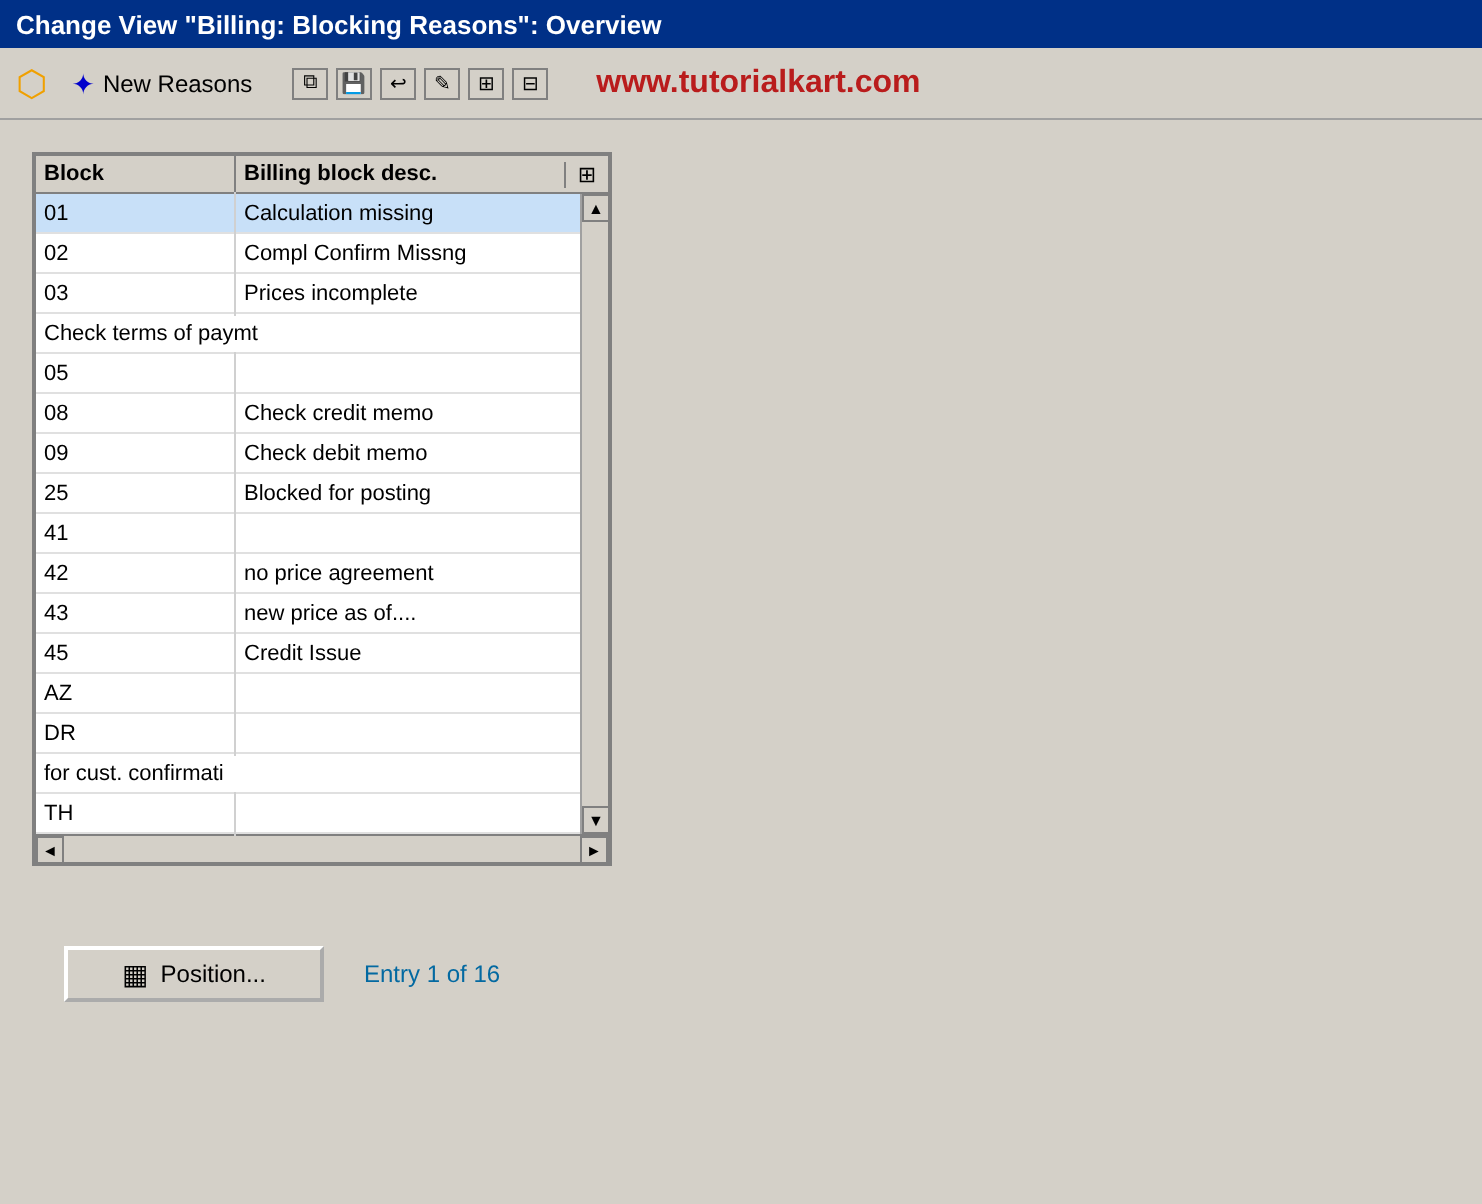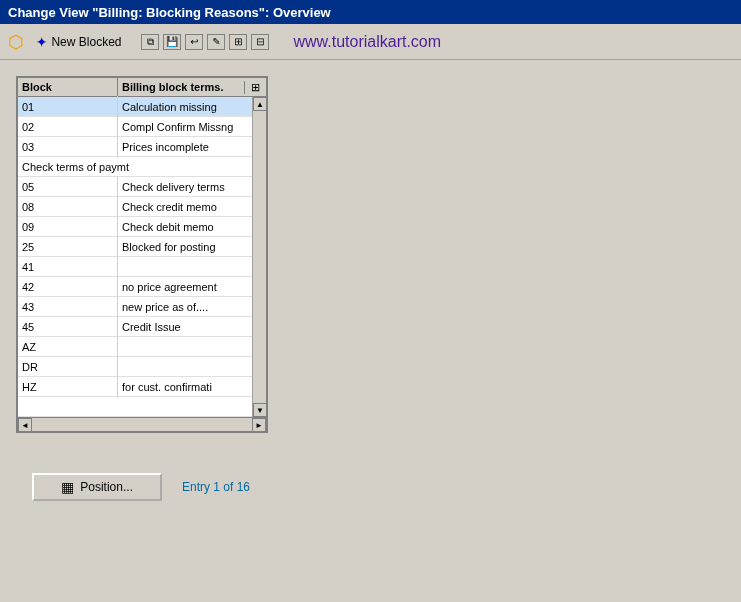--- a/index.html
+++ b/index.html
@@ -36,33 +36,33 @@
       gap: 4px;
       cursor: pointer;
       padding: 2px 4px;
       border: none;
       background: transparent;
       font-size: 12px;
       color: #000;
     }
     .toolbar-separator { width: 8px; }
     .watermark {
-      color: #4c1d95;
+      color: #b91c1c;
       font-size: 16px;
-      font-weight: normal;
+      font-weight: bold;
       margin-left: 20px;
     }
     .content-area {
       padding: 12px 16px;
       background: #d4d0c8;
     }
     .table-container {
       border: 2px solid #808080;
       background: white;
-      width: 252px;
+      width: 290px;
       margin-top: 4px;
     }
     .table-header {
       display: flex;
       background: #d4d0c8;
       border-bottom: 1px solid #808080;
     }
     .col-block {
       width: 100px;
       min-width: 100px;
@@ -193,38 +193,38 @@
 <body>
 
 <div class="title-bar">
   <span>Change View "Billing: Blocking Reasons": Overview</span>
 </div>
 
 <div class="toolbar">
   <span style="color:#f0a000; font-size:18px; margin-right:4px;">⬡</span>
   <button class="toolbar-btn">
     <span style="color:#0000cc; font-size:14px;">✦</span>
-    <span>New Blocked</span>
+    <span>New Reasons</span>
   </button>
   <div class="toolbar-separator"></div>
   <div class="sap-icon">⧉</div>
   <div class="sap-icon">💾</div>
   <div class="sap-icon">↩</div>
   <div class="sap-icon">✎</div>
   <div class="sap-icon">⊞</div>
   <div class="sap-icon">⊟</div>
   <span class="watermark">www.tutorialkart.com</span>
 </div>
 
 <div class="content-area">
   <div class="table-container">
 
     <div class="table-header" style="display:flex; align-items:center;">
       <div class="col-block">Block</div>
-      <div class="col-desc">Billing block terms.</div>
+      <div class="col-desc">Billing block desc.</div>
       <div class="col-icon">
         <span style="font-size:11px;">⊞</span>
       </div>
     </div>
 
     <div style="display:flex; position:relative;">
       <div style="flex:1;">
 
       <div class="table-row" style="background: rgb(200, 224, 248);">
             <div class="cell-block">01</div>
@@ -236,21 +236,20 @@
           </div>
           <div class="table-row">
             <div class="cell-block">03</div>
             <div class="cell-desc">Prices incomplete</div>
           </div>
           <div class="table-row">
             <div class="cell-desc">Check terms of paymt</div>
           </div>
           <div class="table-row">
             <div class="cell-block">05</div>
-            <div class="cell-desc">Check delivery terms</div>
           </div>
           <div class="table-row">
             <div class="cell-block">08</div>
             <div class="cell-desc">Check credit memo</div>
           </div>
           <div class="table-row">
             <div class="cell-block">09</div>
             <div class="cell-desc">Check debit memo</div>
           </div>
           <div class="table-row">
@@ -274,24 +273,24 @@
           </div>
           <div class="table-row">
             <div class="cell-block">AZ</div>
             <div class="cell-desc"></div>
           </div>
           <div class="table-row">
             <div class="cell-block">DR</div>
             <div class="cell-desc"></div>
           </div>
           <div class="table-row">
-            <div class="cell-block">HZ</div>
             <div class="cell-desc">for cust. confirmati</div>
           </div>
           <div class="table-row">
+            <div class="cell-block">TH</div>
             <div class="cell-desc"></div>
           </div>
         </div>
 
       <div class="vscrollbar" style="width:14px; background:#d4d0c8; border-left:1px solid #a0a0a0; display:flex; flex-direction:column;">
         <div class="vscroll-up">▲</div>
         <div class="vscroll-track"></div>
         <div class="vscroll-down">▼</div>
       </div>
     </div>

